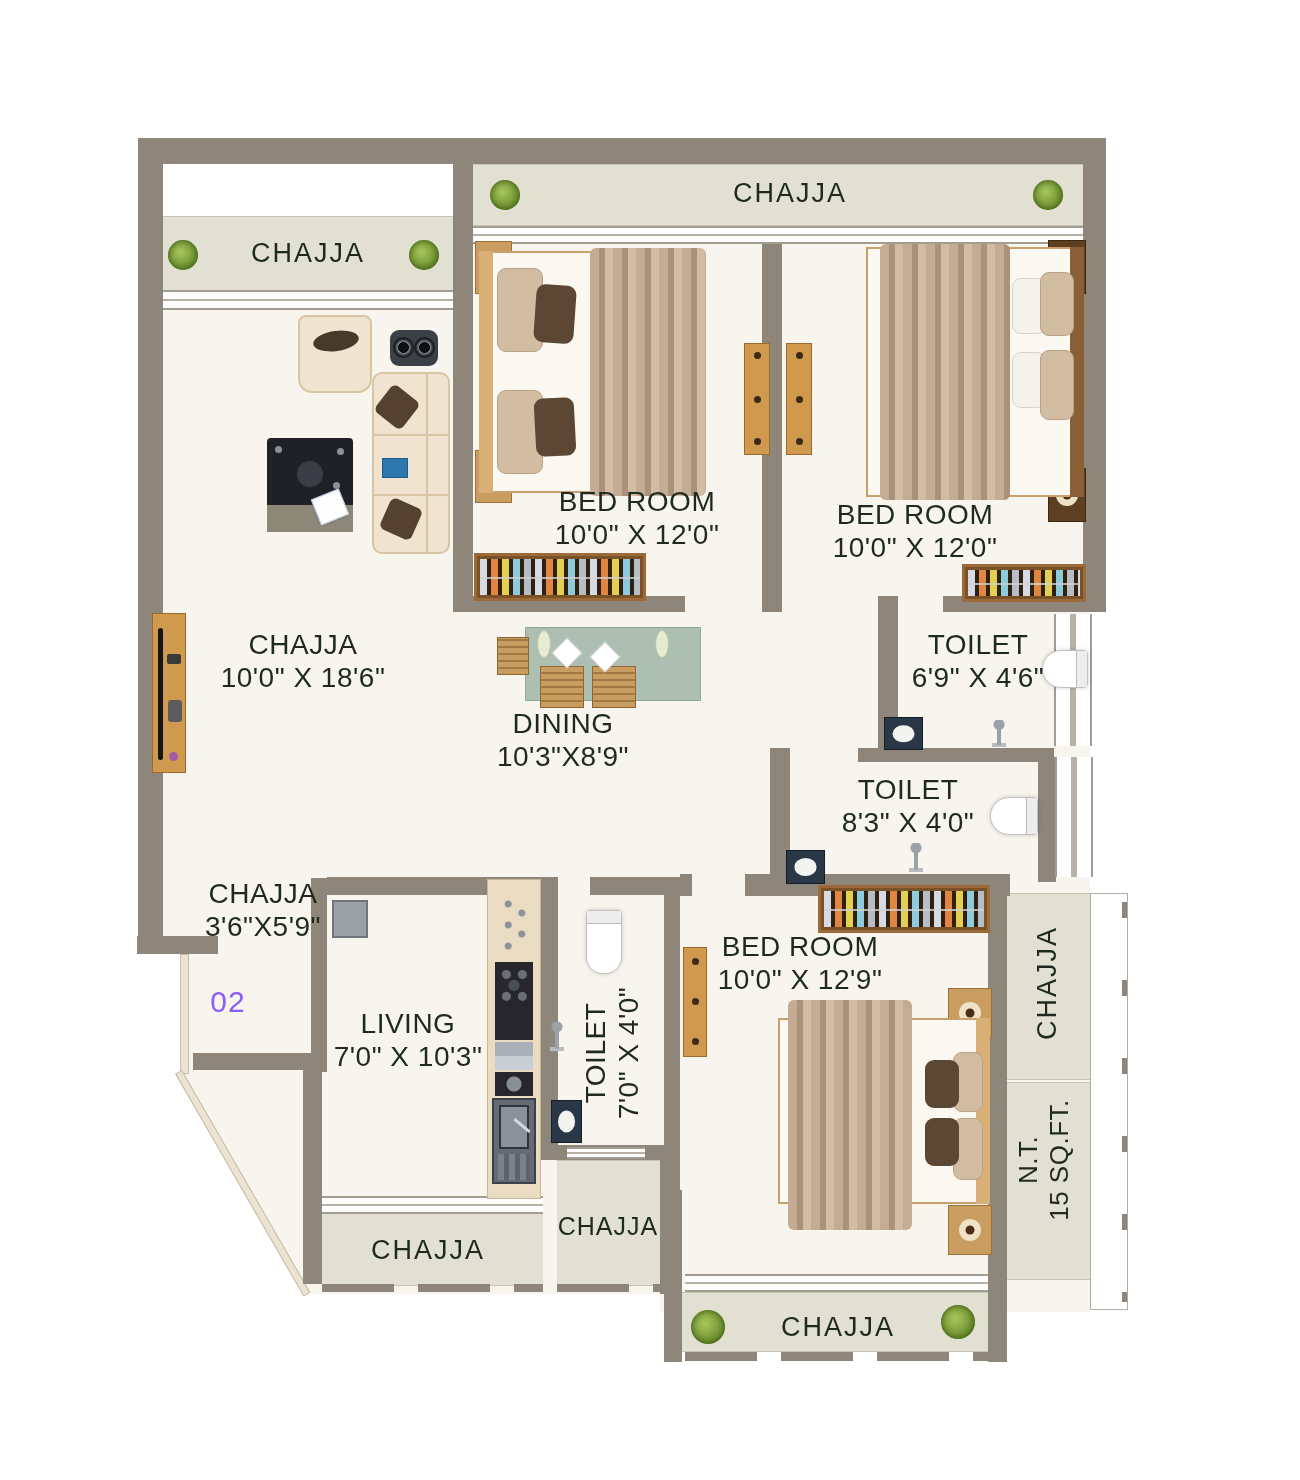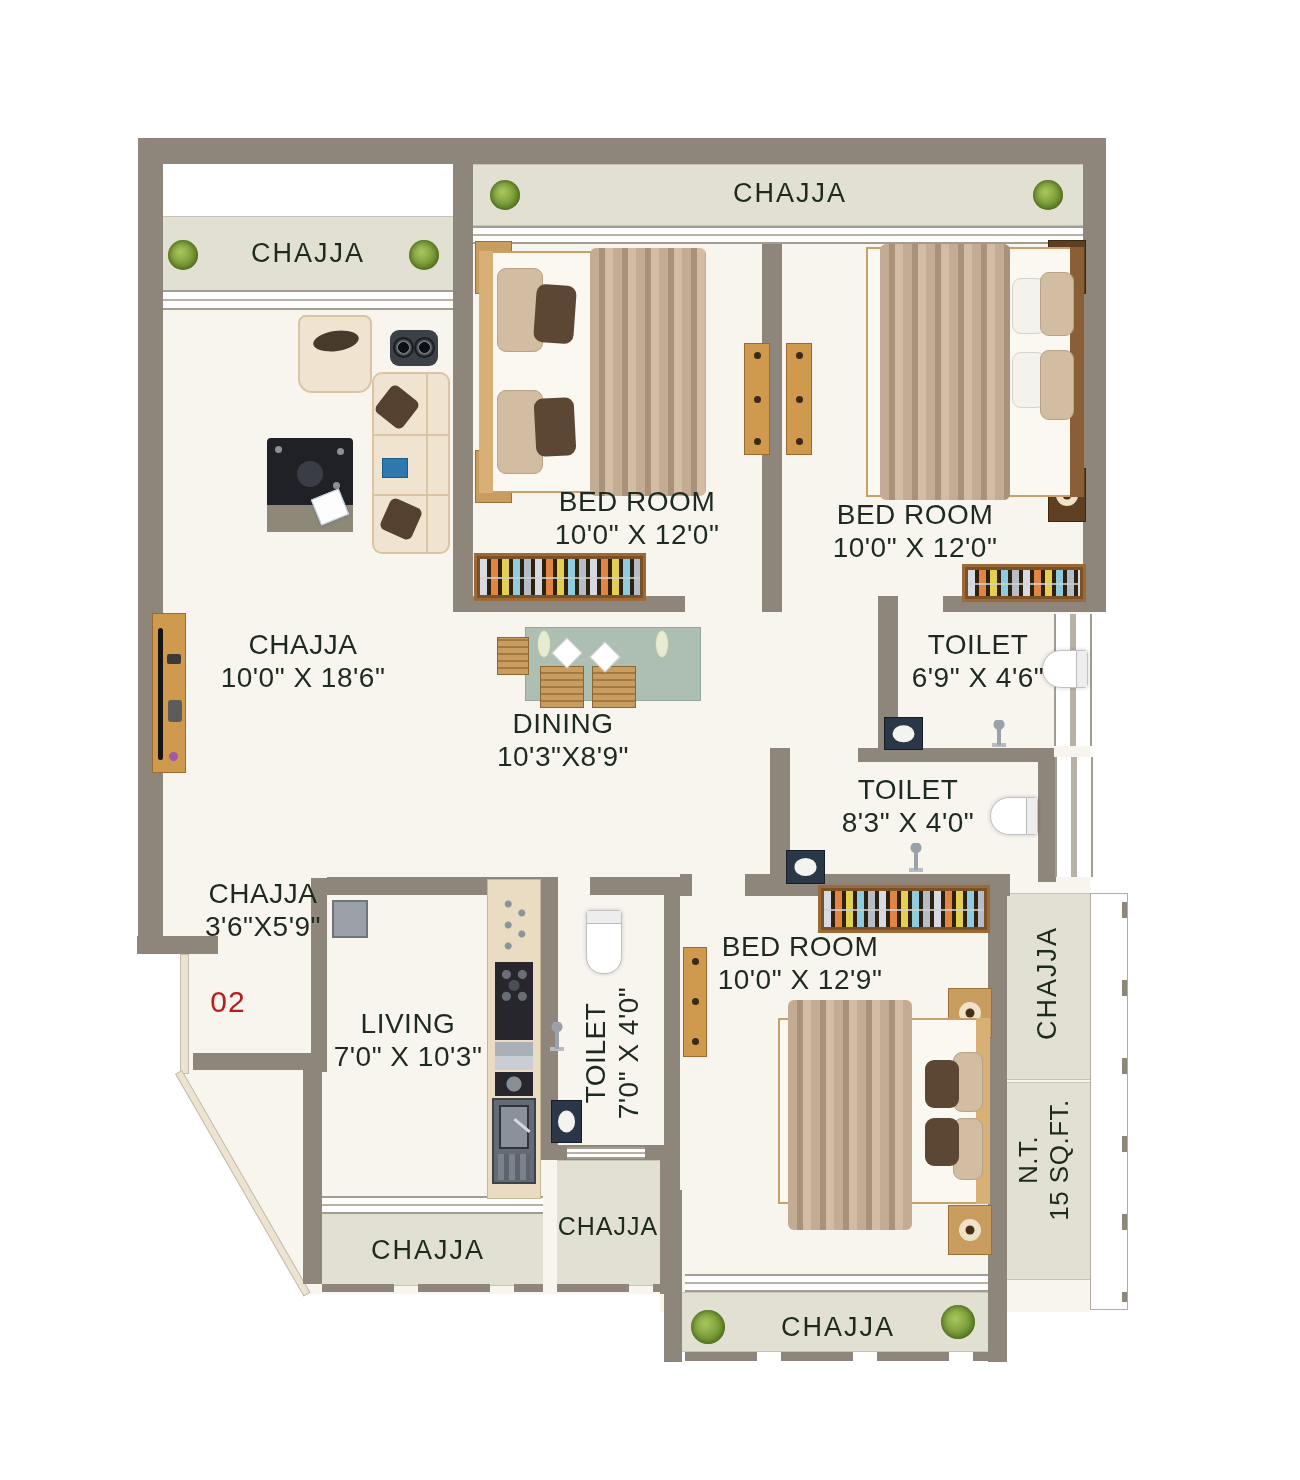--- a/index.html
+++ b/index.html
@@ -18,21 +18,21 @@
      background-image:linear-gradient(to right,transparent 42%,#b7b1a6 42%,#b7b1a6 58%,transparent 58%);}
   .rail-h{position:absolute;background:repeating-linear-gradient(to right,var(--wall,#8e857b) 0 72px,transparent 72px 96px);}
   .rail-v{position:absolute;background:repeating-linear-gradient(to bottom,var(--wall,#8e857b) 0 16px,transparent 16px 78px);}
   .hairbox{position:absolute;background:#fff;border:1px solid #b3aca2;}
 
   .label{position:absolute;color:var(--text,#1e2a1f);text-align:center;line-height:1.18;
          font-size:28px;letter-spacing:.5px;white-space:nowrap;transform:translate(-50%,-50%);}
   .label.rot{transform:translate(-50%,-50%) rotate(-90deg);}
   .label.chj{letter-spacing:2px;font-size:27px;}
   .label.chj-sm{letter-spacing:1px;font-size:25px;}
-  .label.unit{font-size:30px;color:#b91c1c;letter-spacing:1px;}
+  .label.unit{font-size:30px;color:#8b5cf6;letter-spacing:1px;}
 
   .plant{position:absolute;border-radius:50%;
      background:radial-gradient(circle at 42% 40%,#aac75e,#6f9231 62%,#4f6e1d);
      box-shadow:inset 0 0 6px #3f5a14;}
 
   .wood{position:absolute;background:#cf9a4e;border:1px solid #9c6a2e;}
   .wood .dot{position:absolute;width:7px;height:7px;border-radius:50%;background:#3a2a16;}
 
   .wardrobe{position:absolute;background:#7a5228;border:3px solid #9c6a39;}
   .clothes{position:absolute;inset:3px;background:#30200f;

